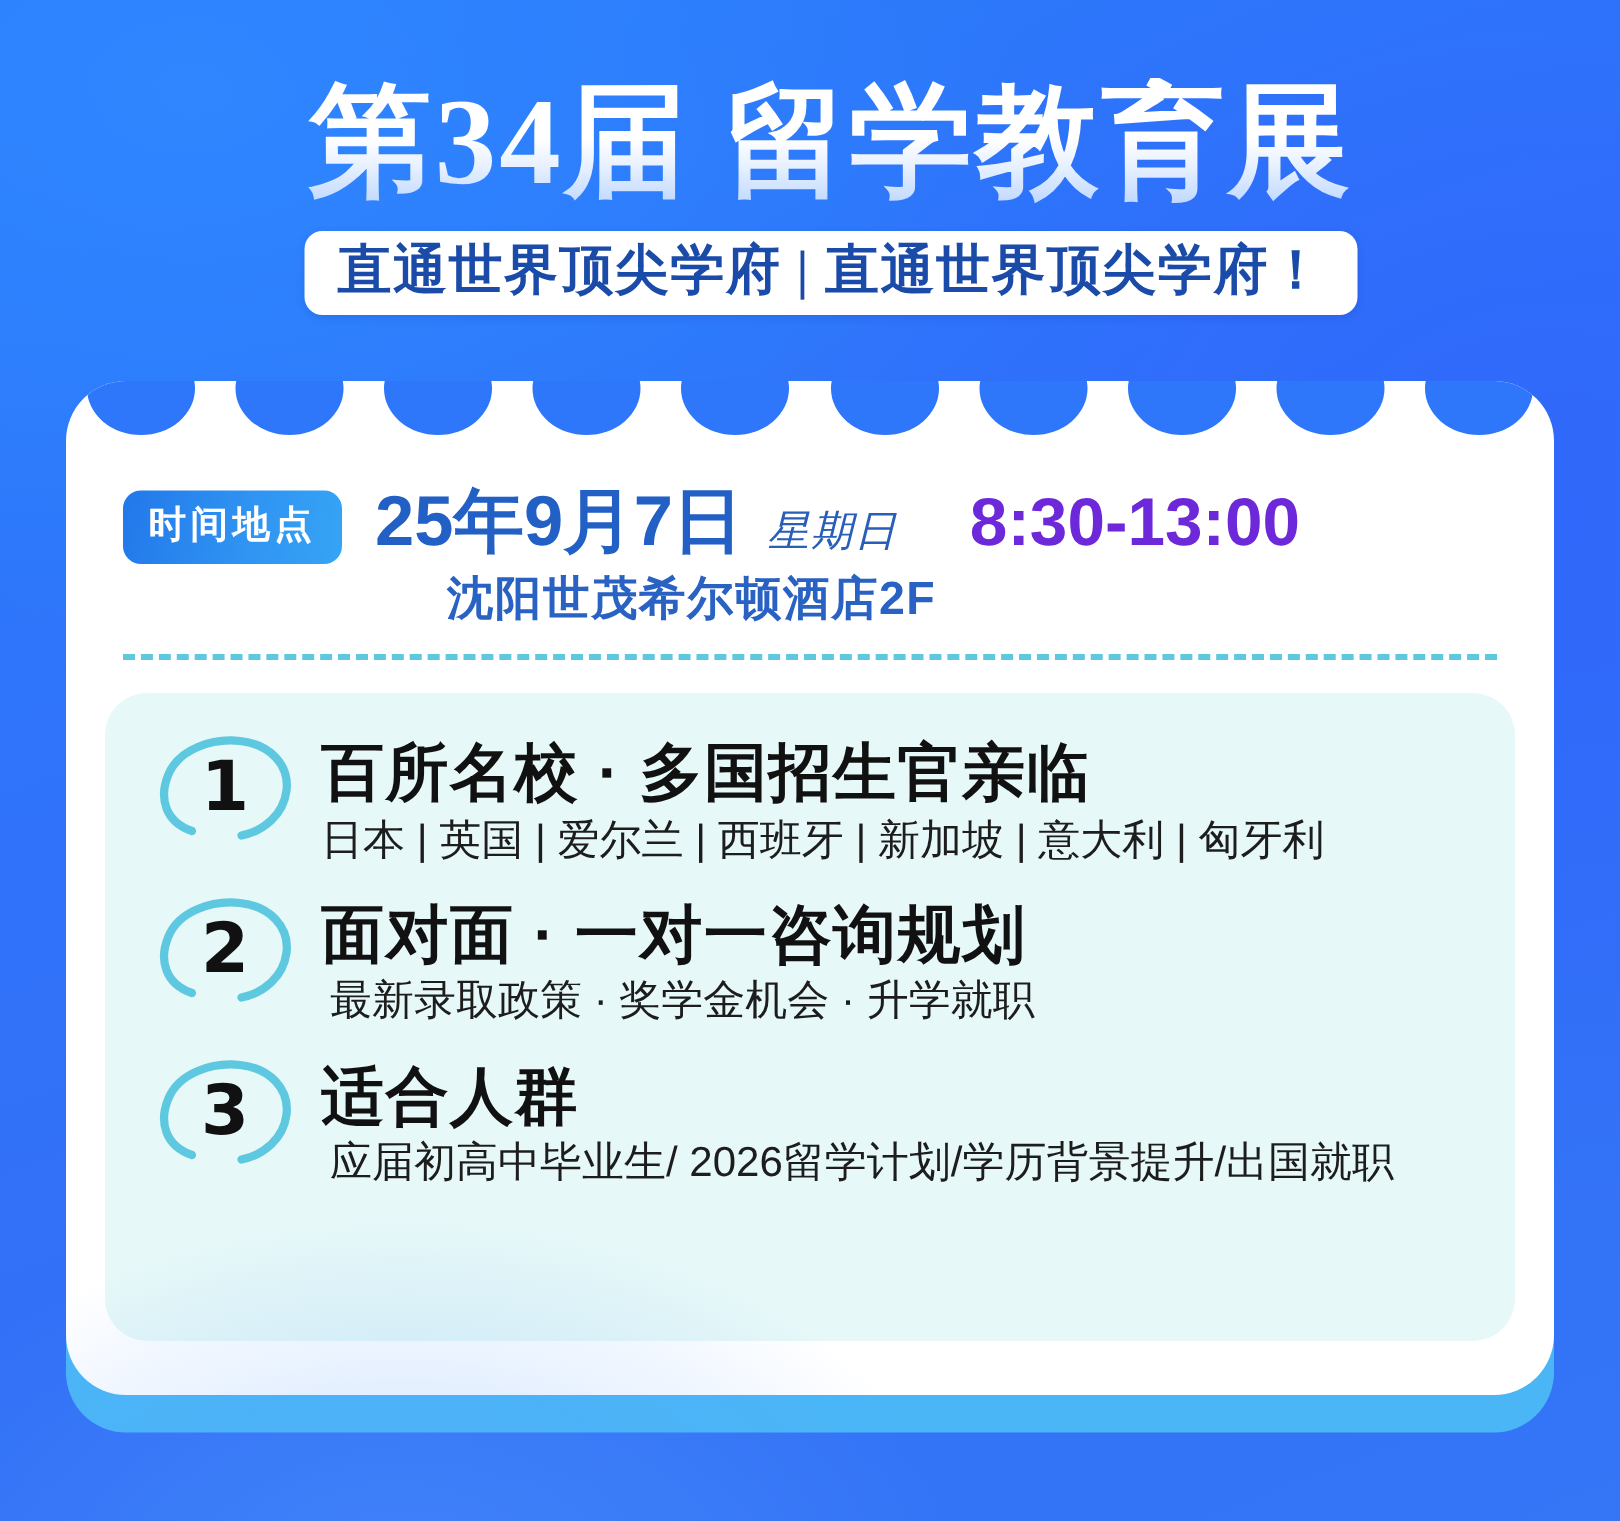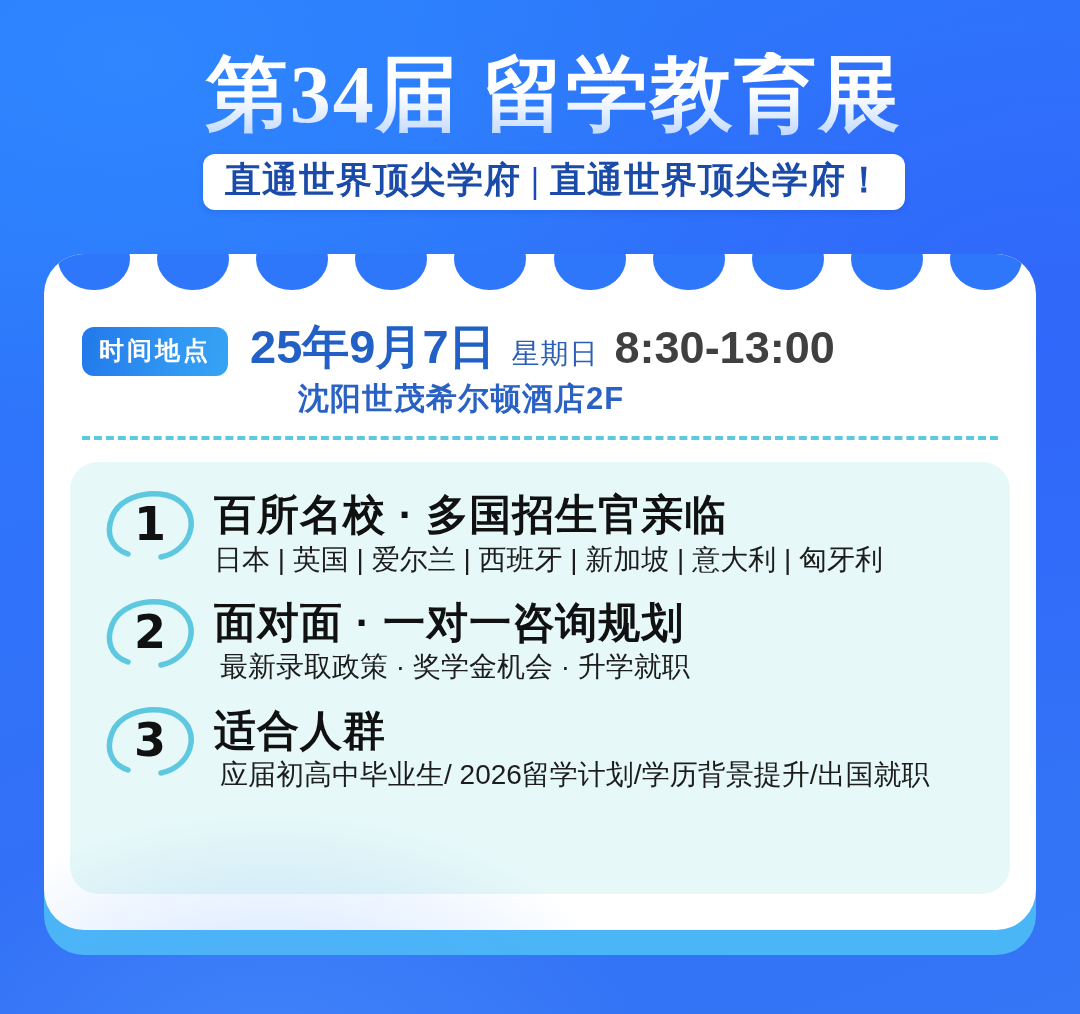--- a/index.html
+++ b/index.html
@@ -129,26 +129,28 @@
     font-size:47px;
     line-height:1.05;
     color:#2260c6;
     letter-spacing:0px;
   }
   .weekday-text {
     font-weight:400;
     font-size:28px;
     color:#2a5fb8;
     letter-spacing:1px;
+    font-style:italic;
   }
   .hours-text {
     font-weight:700;
     font-size:45px;
-    color:#404040;
+    color:#6d28d9;
     letter-spacing:0px;
+    margin-left:32px;
   }
   .venue-text {
     margin-top:4px;
     font-weight:700;
     font-size:31px;
     color:#2a62c4;
     letter-spacing:1px;
     margin-left:48px;
   }
 

